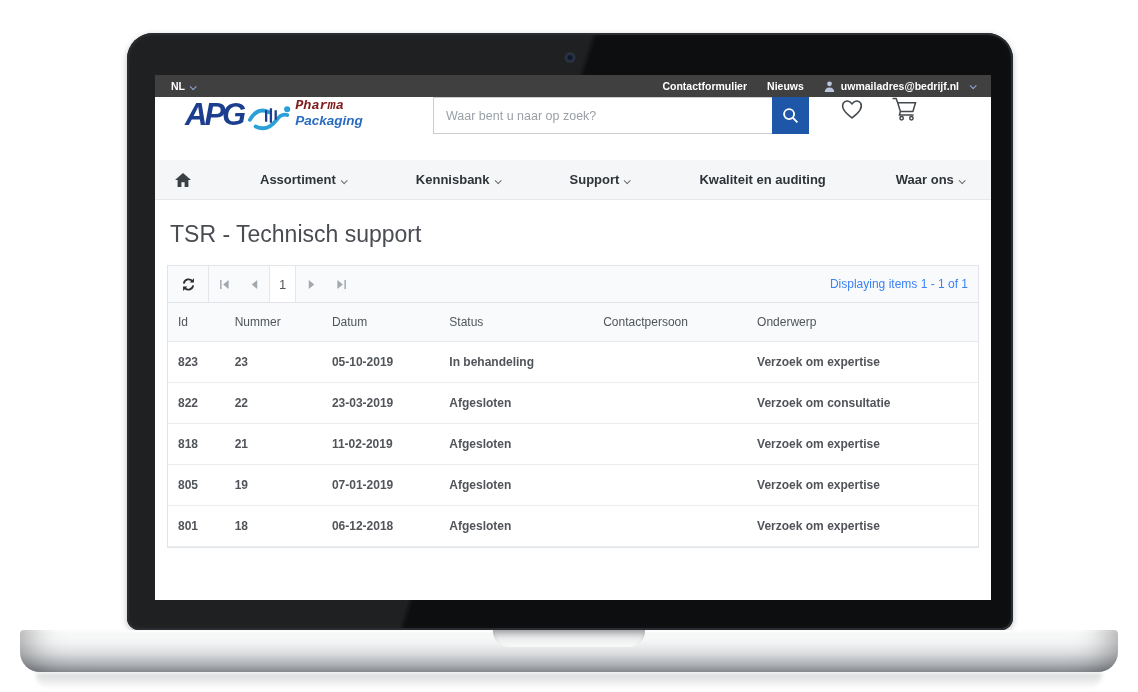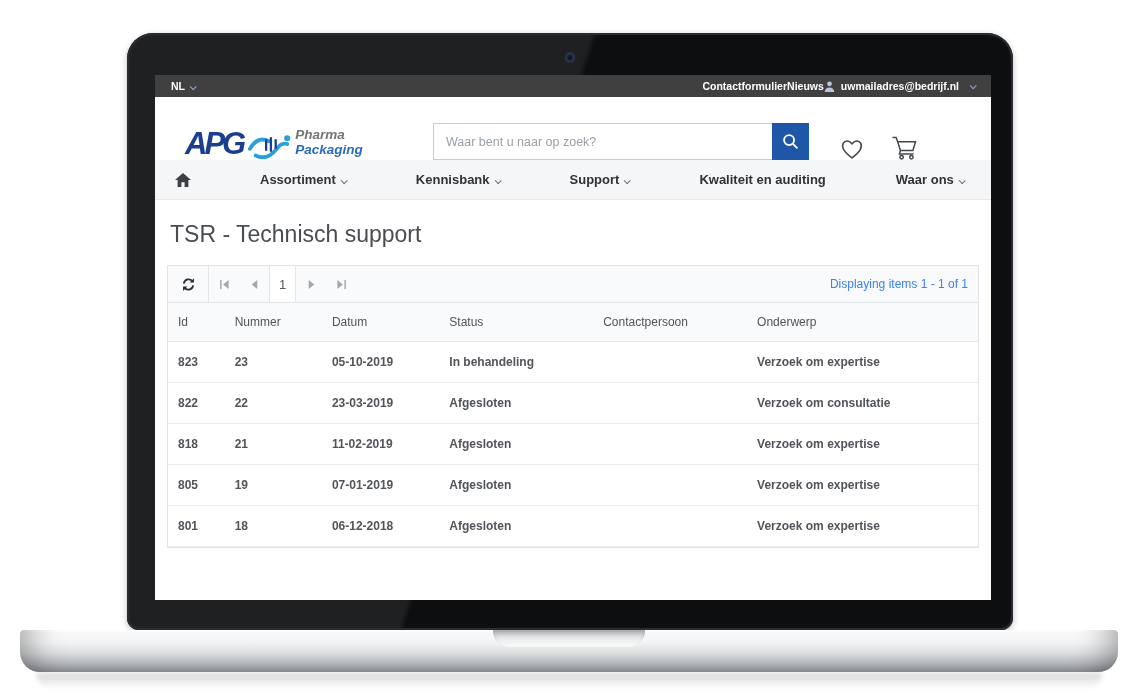--- a/index.html
+++ b/index.html
@@ -31,31 +31,31 @@
     border-radius:0 0 16px 16px;
     background: linear-gradient(#c6c8ca 0%, #eceded 55%, #fbfbfb 100%);
     box-shadow: inset 0 3px 5px rgba(0,0,0,0.18);
   }
   .reflection { position:absolute; left:36px; top:673px; width:1066px; height:16px;
     background: linear-gradient(rgba(150,153,156,0.38), rgba(255,255,255,0));
     filter: blur(2px); border-radius:0 0 18px 18px; }
 
   
   .topbar { height:22px; background:#404040; display:flex; align-items:center; padding:0 16px; color:#fff; font-size:10.5px; font-weight:bold; }
-  .topbar .right { margin-left:auto; display:flex; align-items:center; }
+  .topbar .right { margin-left:auto; display:flex; align-items:center; gap:20px; }
   .acct { display:flex; align-items:center; gap:6px; }
   .chev { display:inline-block; width:5px; height:5px; border-right:1.5px solid currentColor; border-bottom:1.5px solid currentColor; transform:rotate(45deg) translateY(-1px); margin-left:5px; }
   .chev.lite { color:#8fa9d6; }
 
-  .sitehead { height:63px; display:flex; align-items:flex-end; padding:0 0 0 30px; background:#fff; }
+  .sitehead { height:63px; display:flex; align-items:flex-start; padding:0 0 0 30px; background:#fff; }
   .logo { display:flex; align-items:center; width:218px; }
   .logo-apg { font-size:31px; font-weight:800; font-style:italic; color:#1b3e8f; letter-spacing:-3px; line-height:1; }
   .logo-dna { margin:4px 0 0 4px; }
   .logo-words { margin-left:4px; font-style:italic; font-weight:bold; font-size:13.5px; line-height:1.1; }
-  .logo-words .w1 { color:#737373; }
+  .logo-words .w1 { color:#7f1d1d;font-family:Liberation Mono, monospace; }
   .logo-words .w2 { color:#2a6bbf; }
   .searchwrap { display:flex; margin-left:30px; }
   .searchwrap input { width:339px; height:37px; border:1px solid #ccc; border-right:none; padding:0 12px; font-size:12.5px; color:#444; font-family:"Liberation Sans",sans-serif; outline:none; }
   .searchwrap input::placeholder { color:#9aa0a6; }
   .searchbtn { width:37px; height:37px; background:#1e56a8; border:none; display:flex; align-items:center; justify-content:center; cursor:pointer; }
   .iconbtn { background:none; border:none; cursor:pointer; display:flex; align-items:center; justify-content:center; }
   .heartbtn { margin-left:30px; }
   .cartbtn { margin-left:26px; }
 
   .navbar { height:40px; background:#f5f6f8; border-bottom:1px solid #e7e8ea; display:flex; align-items:center; padding:0 18px;gap:48px; }

